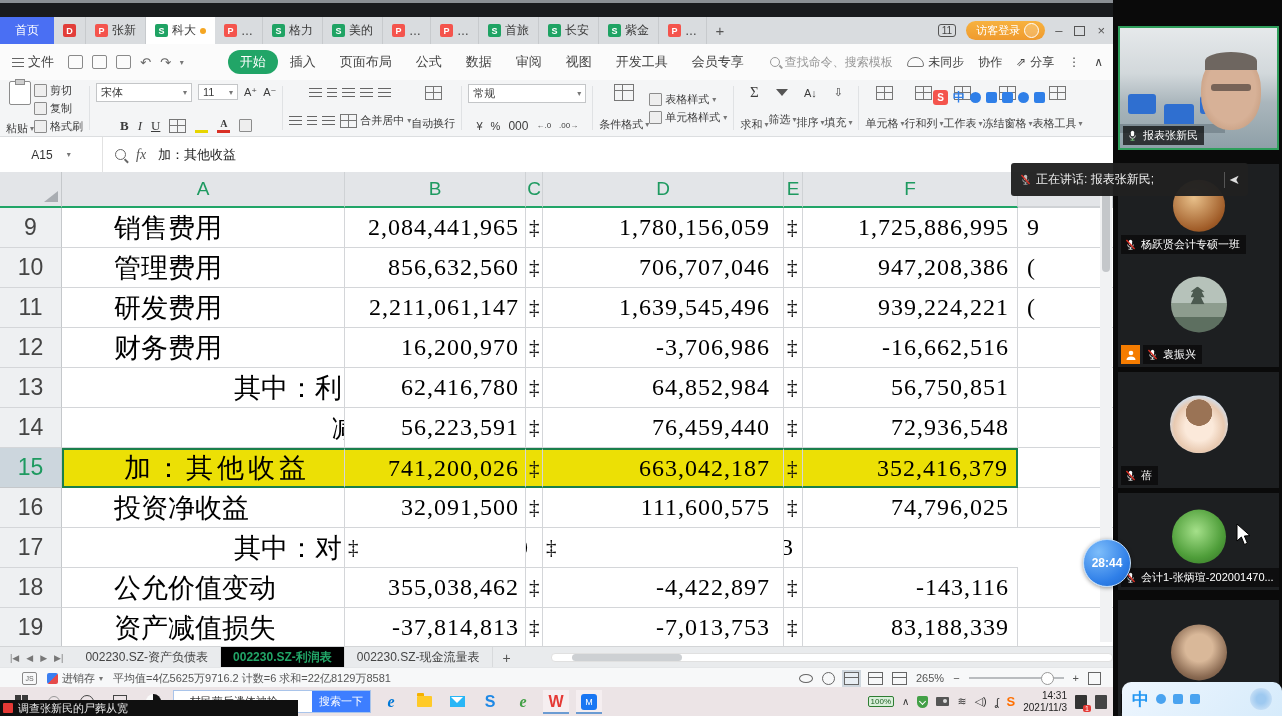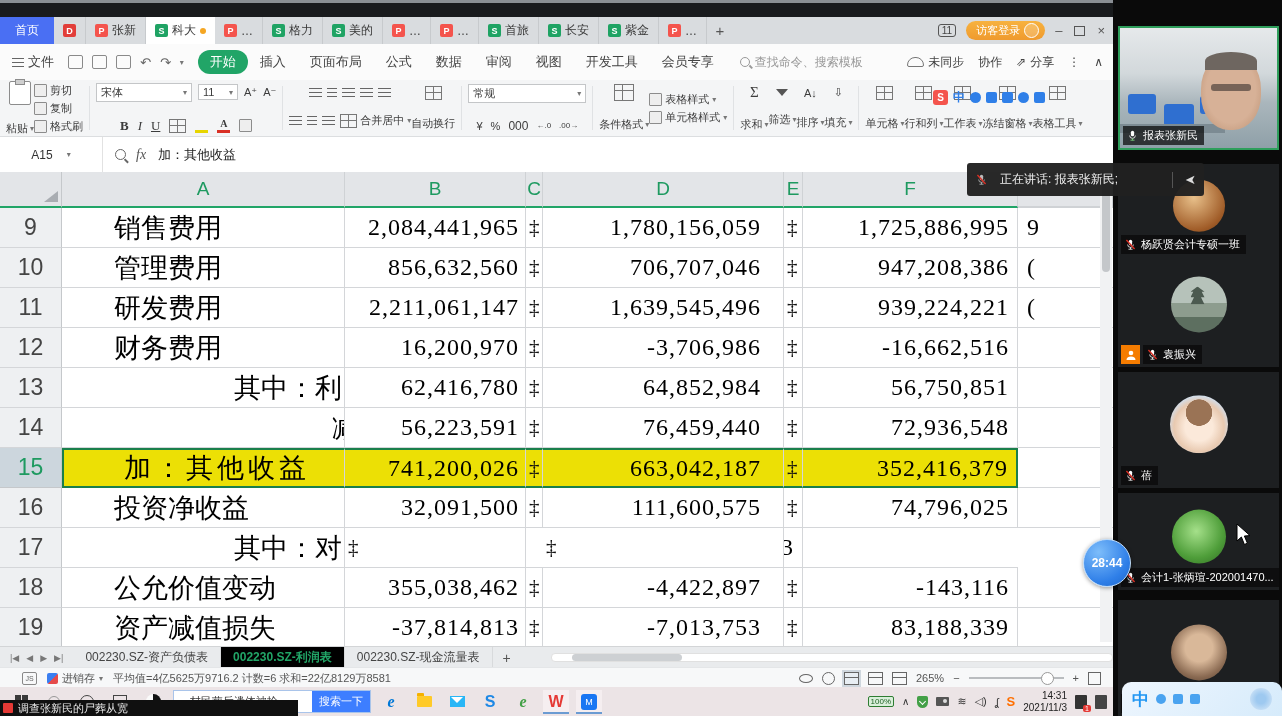--- a/index.html
+++ b/index.html
@@ -86,21 +86,21 @@
   #sheetbody{height:438px;overflow:hidden;}
   .grow{height:40px;}
   .cell{border-right:1px solid #d4d6d9;border-bottom:1px solid #d4d6d9;display:flex;align-items:center;overflow:hidden;background:#fff;box-sizing:border-box;}
   .cnum{justify-content:center;background:#eef0f2;color:#444;font-size:23px;border-right:1px solid #c5c8cb;}
   .ca{font-family:"Liberation Serif","DejaVu Serif",serif;font-size:27px;color:#000;padding-left:52px;}
   .ca.ind{padding-left:60px;letter-spacing:4px;}
   .ca.ar{justify-content:flex-end;padding:0 2px 0 0;}
   .ca.arclip{justify-content:flex-end;padding:0;}
   .ca.arclip span{margin-right:-15px;}
   .num{font-family:"Liberation Serif","DejaVu Serif",serif;font-size:24px;color:#000;justify-content:flex-end;letter-spacing:1px;}
-  .cb{padding-right:6px;} .cd{padding-right:22px;} .cf{padding-right:8px;}
+  .cb{padding-right:6px;} .cd{padding-right:13px;} .cf{padding-right:8px;}
   .frag{font-family:"Liberation Serif",serif;font-size:21px;color:#111;padding-left:3px;}
   .cg{font-family:"Liberation Serif",serif;font-size:24px;padding-left:9px;border-right:none;}
   .grow.sel .cell{background:#ece005;border-top:2px solid #1a7f4b;border-bottom:2px solid #1a7f4b;}
   .grow.sel .cnum{background:#ccd6dd;color:#1e9a60;border-top:none;border-bottom:1px solid #c5c8cb;}
   .grow.sel .ca{border-left:2px solid #1a7f4b;}
   .grow.sel .cf{border-right:2px solid #1a7f4b;}
   .grow.sel .cg{background:#fff;border-top:none;border-bottom:1px solid #d4d6d9;}
   
   #sheettabs{position:absolute;left:0;top:646px;width:1113px;height:21px;background:#e9ebed;display:flex;align-items:stretch;font-size:12px;color:#444;border-top:1px solid #d3d5d7;}
   .stnav{display:flex;align-items:center;gap:7px;padding:0 10px;color:#777;font-size:9px;}
@@ -169,21 +169,21 @@
   .mic{width:13px;height:13px;flex:0 0 auto;}
   .pbadge{position:absolute;left:3px;bottom:3px;width:19px;height:19px;background:#f57c00;display:flex;align-items:center;justify-content:center;z-index:3;}
   .plabel.withbadge{left:25px;}
   .video-scene{position:absolute;inset:0;background:linear-gradient(180deg,#e6e9eb 0%,#d2d8db 38%,#aab6bc 62%,#8fa0a8 100%);}
   .chair{position:absolute;background:#2f6fd0;border-radius:3px;}
   .desk{position:absolute;background:#7c8b93;}
   .head{position:absolute;right:16px;top:26px;width:60px;height:76px;background:radial-gradient(ellipse at 50% 48%,#d7b197 58%,#b98e6f);border-radius:46%;}
   .head:before{content:"";position:absolute;left:4px;top:-2px;width:52px;height:18px;background:#6e6660;border-radius:50% 50% 0 0;}
   .head:after{content:"";position:absolute;left:10px;top:30px;width:40px;height:7px;background:rgba(40,35,35,.55);border-radius:3px;}
   
-  #toast{position:absolute;left:967px;top:163px;width:237px;height:33px;background:rgba(32,32,32,.96);border-radius:3px;display:flex;align-items:center;z-index:60;color:#eee;font-size:12px;gap:12px;padding:0 8px;box-sizing:border-box;}
+  #toast{position:absolute;left:1011px;top:163px;width:237px;height:33px;background:rgba(32,32,32,.96);border-radius:3px;display:flex;align-items:center;z-index:60;color:#eee;font-size:12px;gap:4px;padding:0 8px;box-sizing:border-box;}
   .toast-div{width:1px;height:16px;background:#555;margin-left:auto;}
   .reply{color:#ddd;font-size:13px;transform:scaleX(-1);}
   #timer{position:absolute;left:1083px;top:539px;width:46px;height:46px;border-radius:50%;background:radial-gradient(circle at 32% 26%,#7dbdfa,#2f7fe8 65%,#1d66c9);border:1px solid #bcd9f7;color:#fff;font-size:12px;font-weight:bold;display:flex;align-items:center;justify-content:center;z-index:70;box-shadow:0 1px 4px rgba(0,0,0,.4);}
   #newsbar{position:absolute;left:0;top:700px;width:298px;height:16px;background:#101010;color:#e8e8e8;font-size:11px;display:flex;align-items:center;gap:5px;z-index:65;overflow:hidden;}
   .newsic{width:10px;height:10px;background:#e53935;border-radius:1px;margin-left:3px;flex:0 0 auto;}
   #ime{position:absolute;left:1122px;top:682px;width:140px;height:34px;border-radius:9px 9px 0 0;background:linear-gradient(135deg,#eef6fe,#d6ebfb);display:flex;align-items:center;gap:7px;padding:0 10px;z-index:66;}
   .imezh{color:#2196f3;font-size:17px;font-weight:bold;}
   .imei{width:10px;height:10px;background:#4aa3f0;border-radius:2px;}
   .imei.r{border-radius:50%;}
   .imeflower{width:22px;height:22px;margin-left:auto;border-radius:50%;background:radial-gradient(circle,#9ec9f0 30%,#c3ddf5 70%);}
@@ -271,21 +271,21 @@
         <span>文件</span>
       </div>
     <div class="qicons">
       <span class="qi"></span>
       <span class="qi"></span>
       <span class="qi"></span>
       <span>↶</span>
       <span>↷</span>
       <span class="dn">▾</span>
     </div>
-    <div id="menu-items" style="display: flex;">
+    <div id="menu-items" style="display: flex; margin-left: 30px;">
         <span class="menu-item active">开始</span>
         <span class="menu-item">插入</span>
         <span class="menu-item">页面布局</span>
         <span class="menu-item">公式</span>
         <span class="menu-item">数据</span>
         <span class="menu-item">审阅</span>
         <span class="menu-item">视图</span>
         <span class="menu-item">开发工具</span>
         <span class="menu-item">会员专享</span>
       </div>

